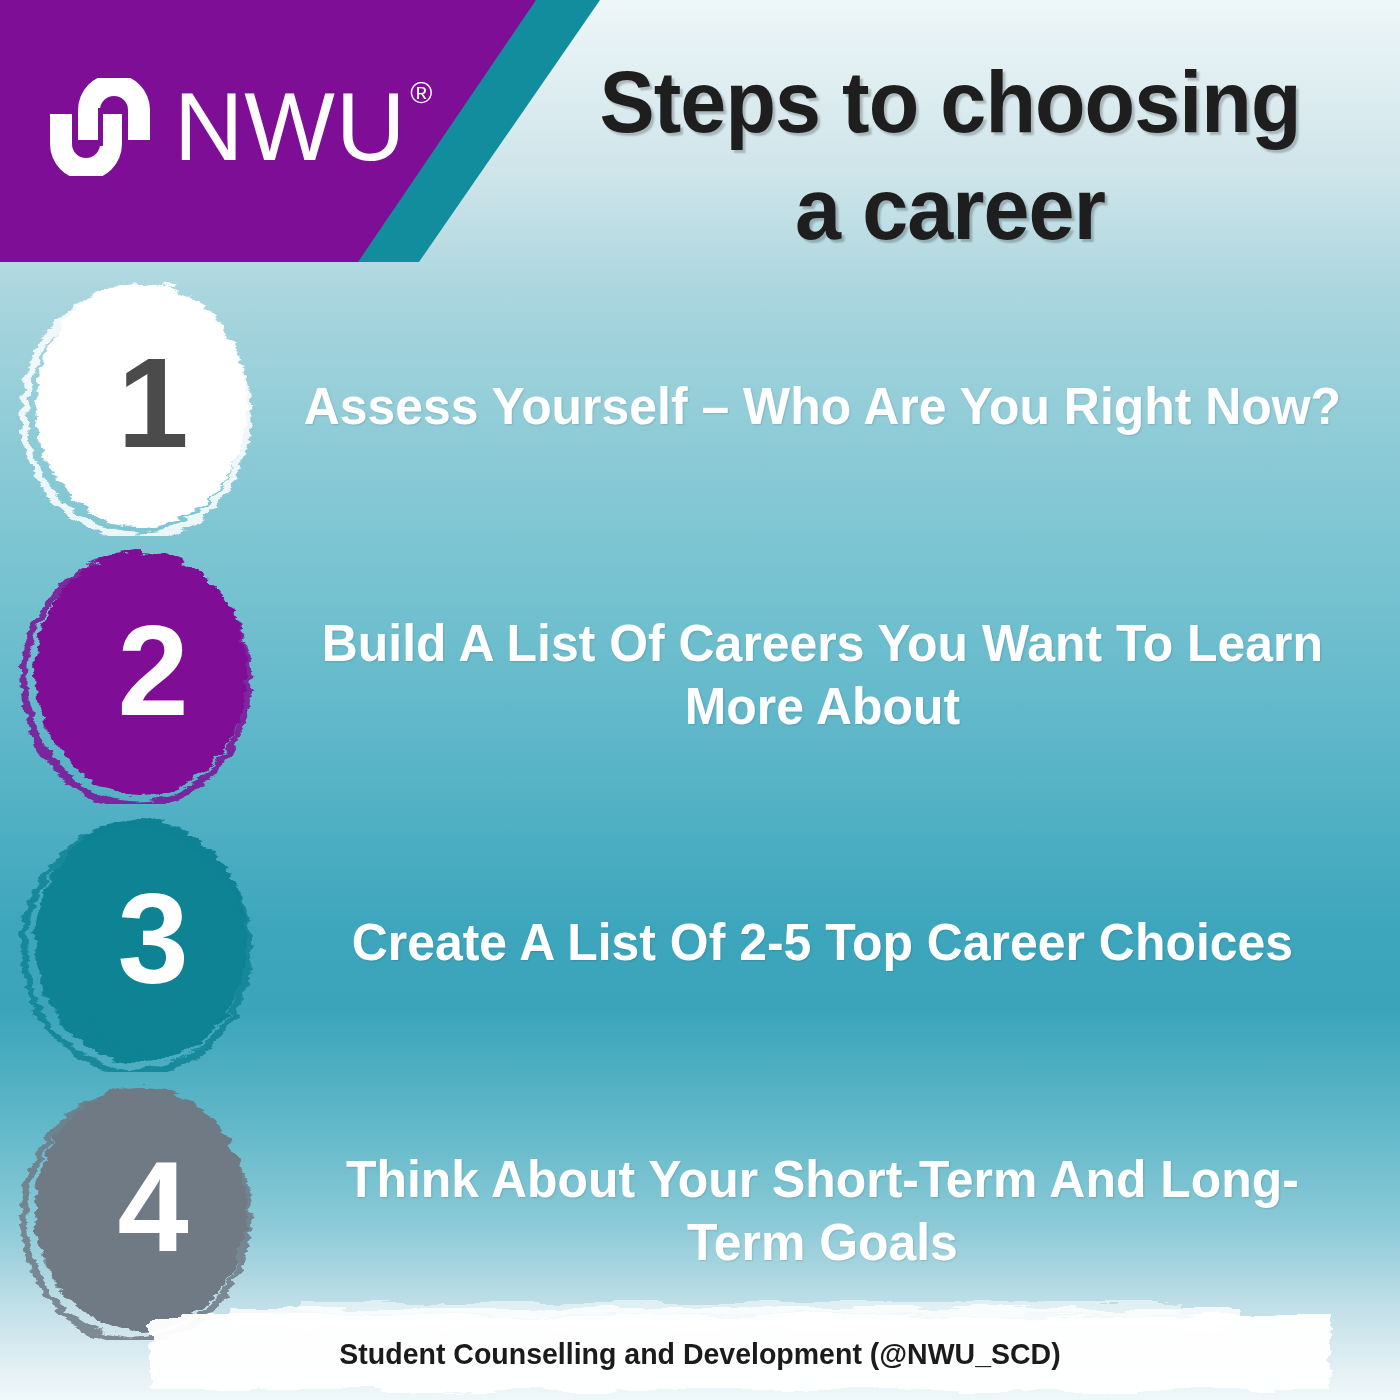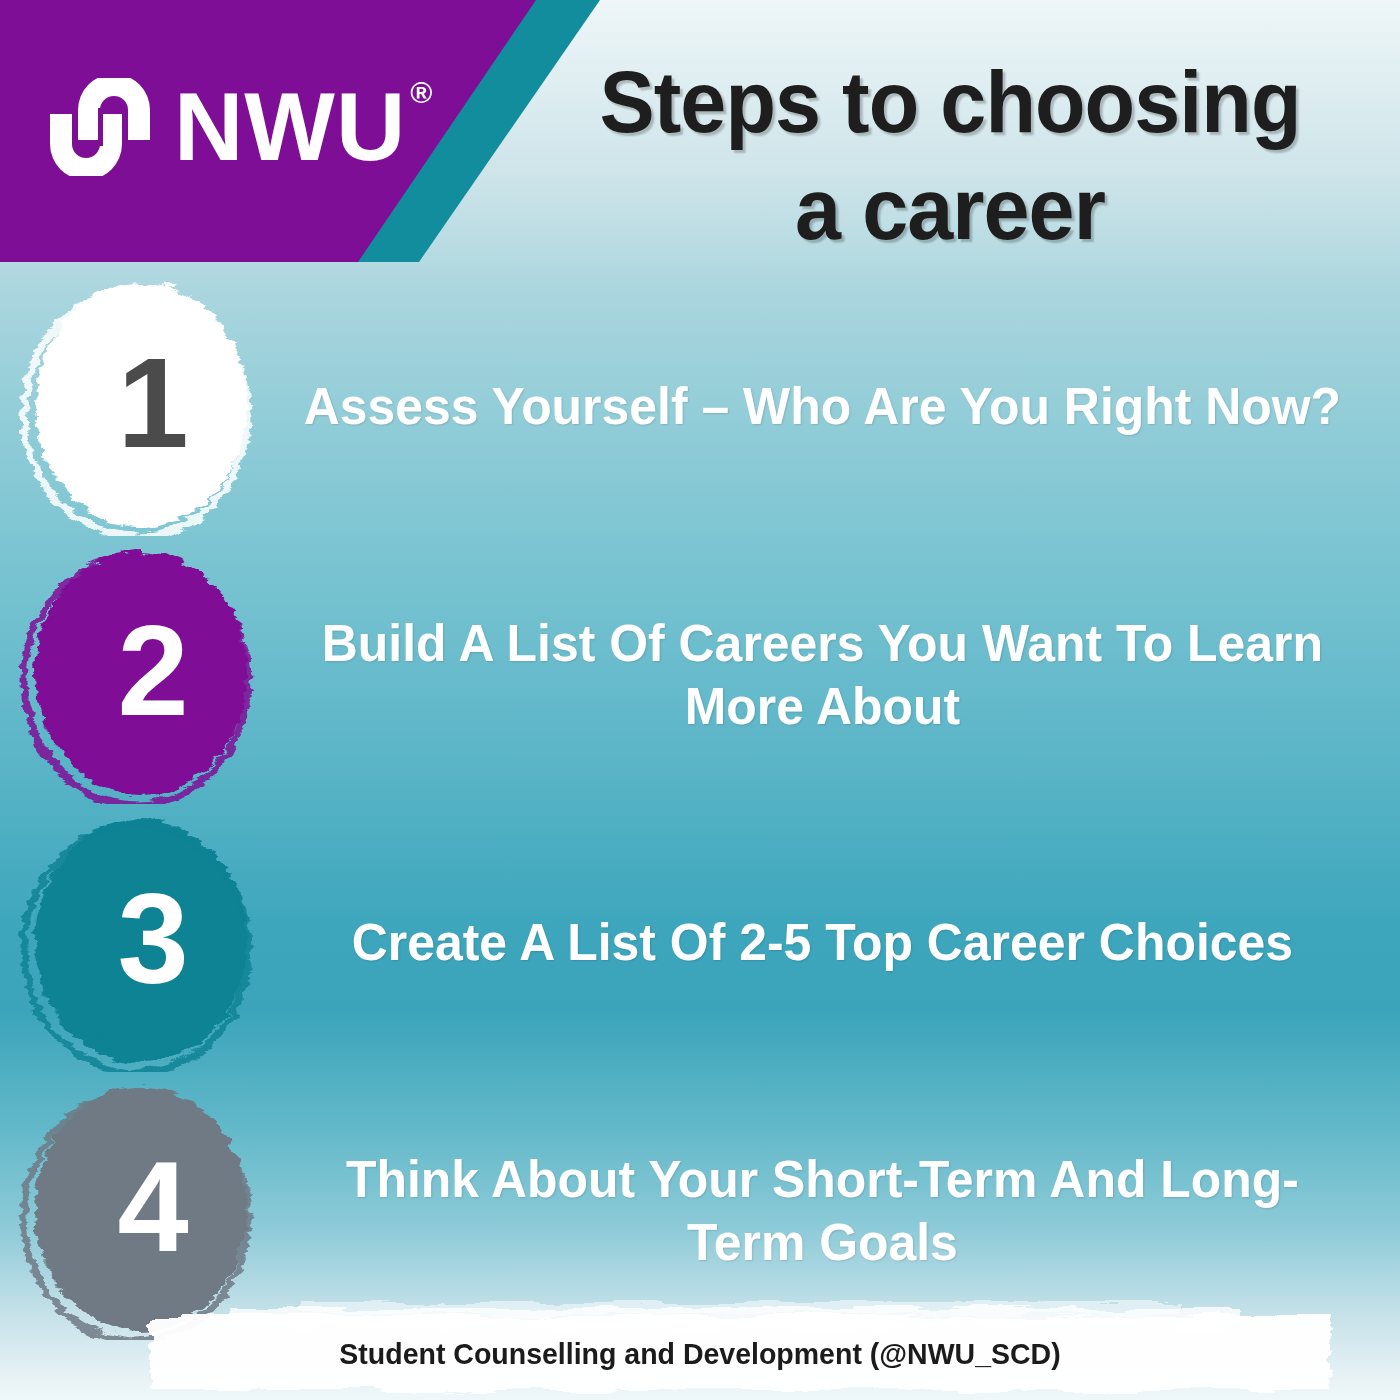--- a/index.html
+++ b/index.html
@@ -63,21 +63,21 @@
     align-items: center;
     height: 110px;
   }
   .logo-mark {
     width: 104px;
     height: 98px;
     flex: 0 0 auto;
   }
   .logo-word {
     font-size: 96px;
-    font-weight: 700;
+    font-weight: 400;
     color: #ffffff;
     letter-spacing: 1px;
     line-height: 1;
     margin-left: 22px;
     font-family: "Liberation Sans", sans-serif;
   }
   .logo-reg {
     font-size: 30px;
     color: #ffffff;
     vertical-align: super;

